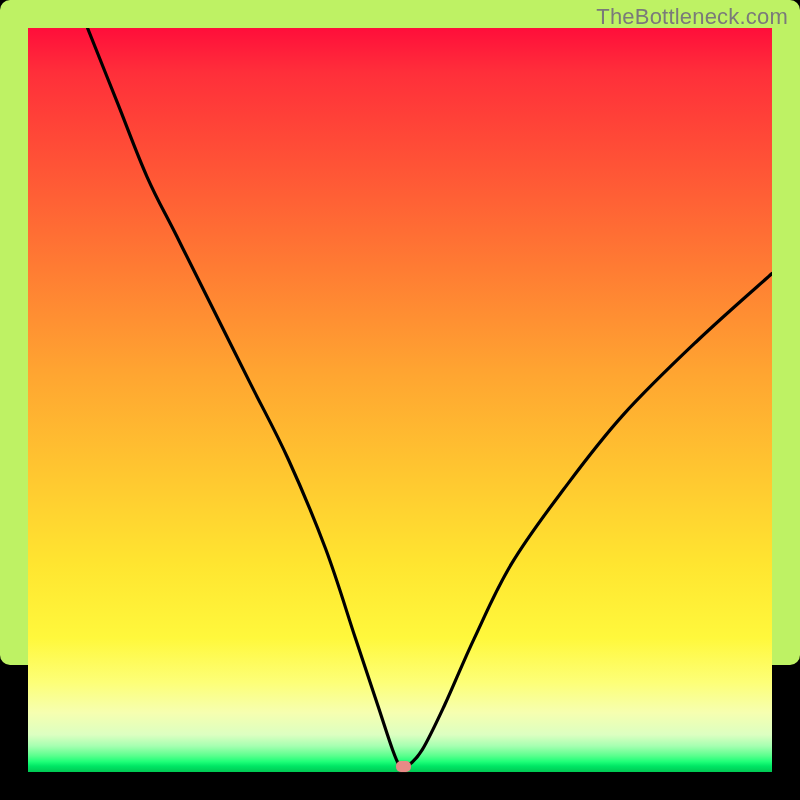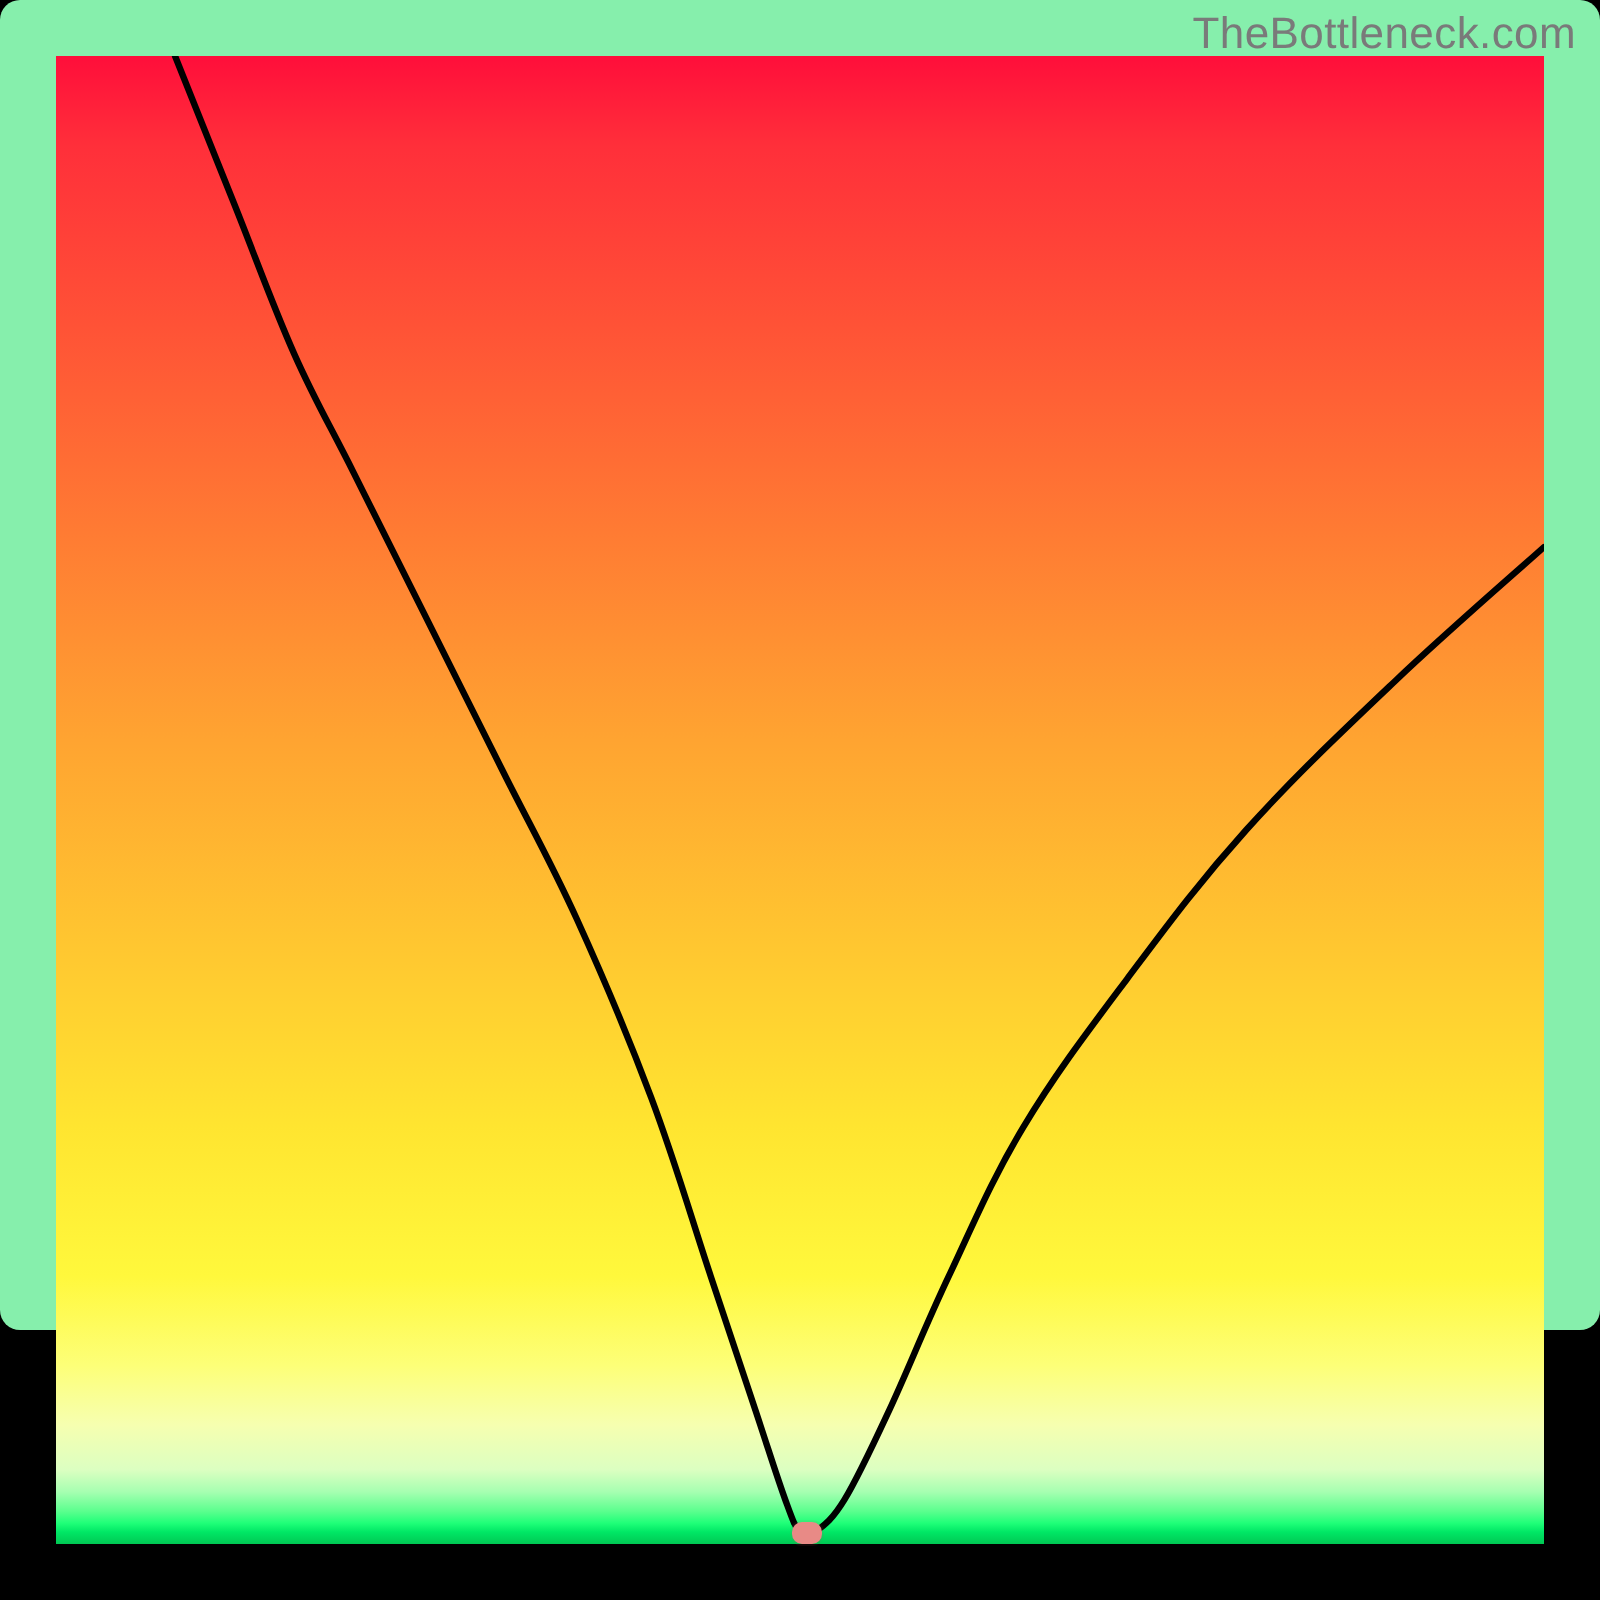--- a/index.html
+++ b/index.html
@@ -8,21 +8,21 @@
     width: 800px;
     height: 800px;
     background: #000;
     overflow: hidden;
     font-family: Arial, Helvetica, sans-serif;
   }
   .frame {
     position: relative;
     width: 800px;
     height: 665px;
-    background: #86efac;
+    background: #bef264;
     border-radius: 10px;
   }
   .watermark {
     position: absolute;
     top: 4px;
     right: 12px;
     color: #7a7a7a;
     font-size: 22px;
     font-weight: 500;
     letter-spacing: 0.2px;

